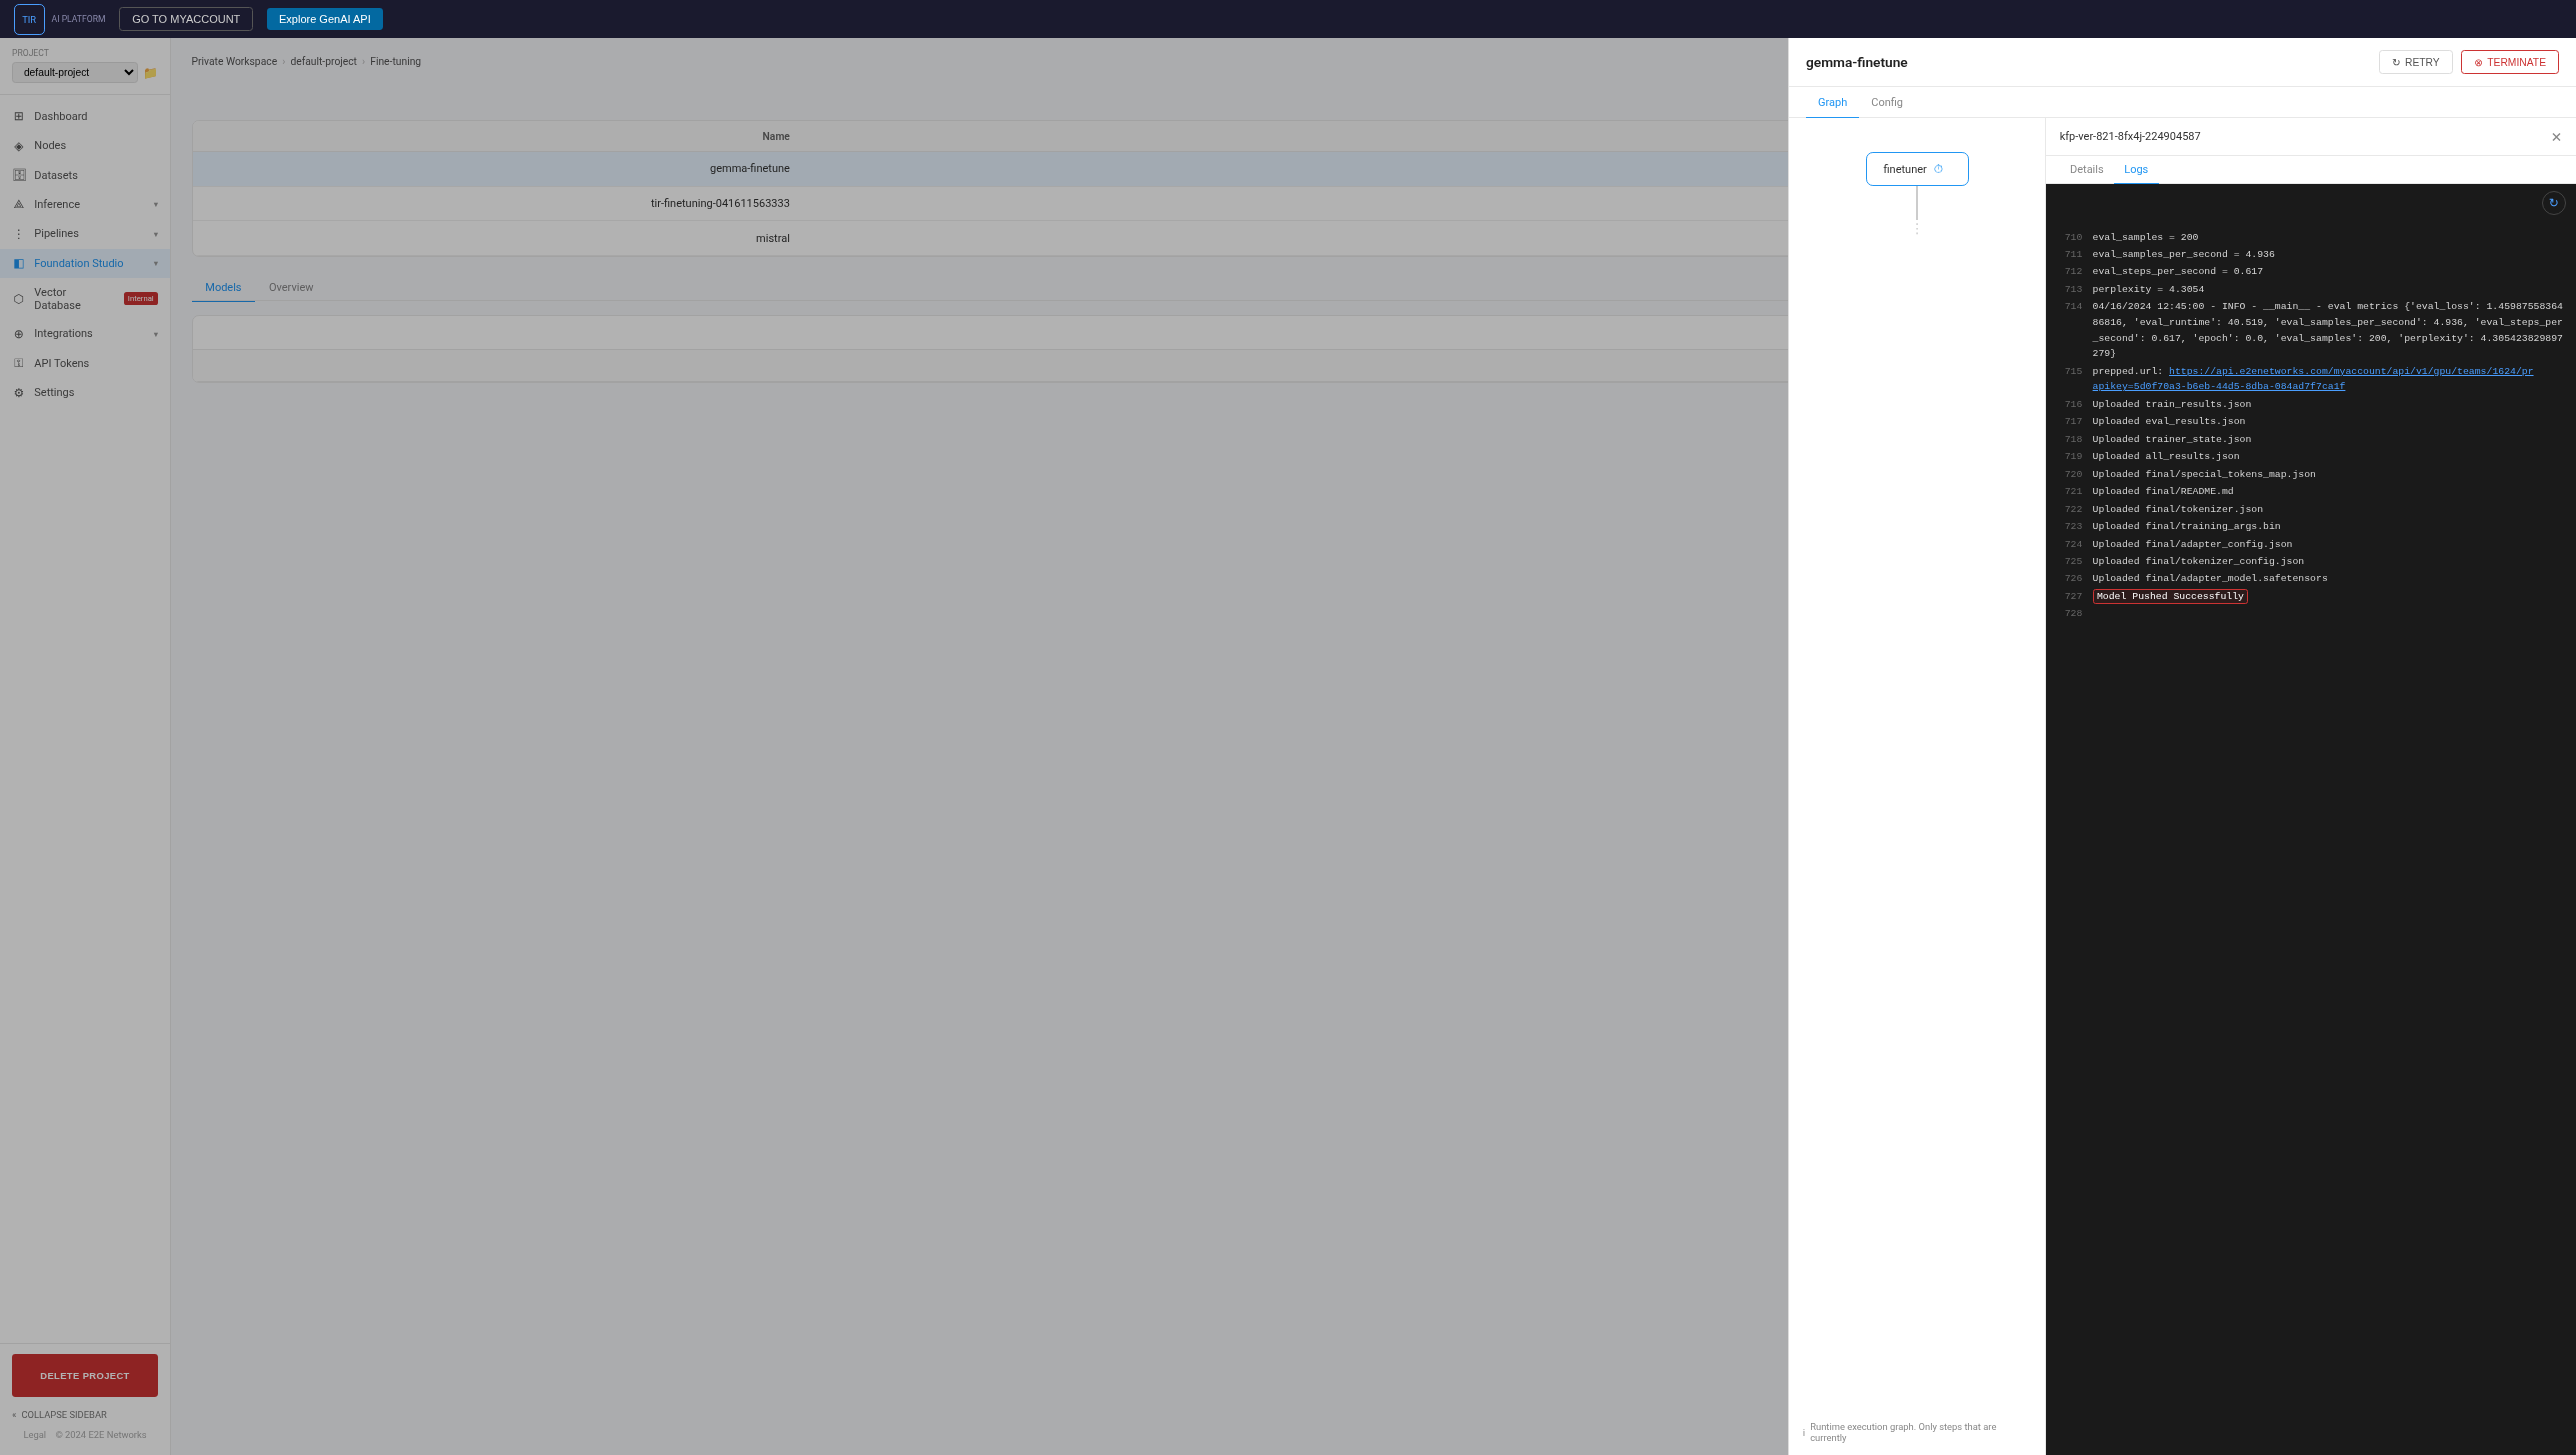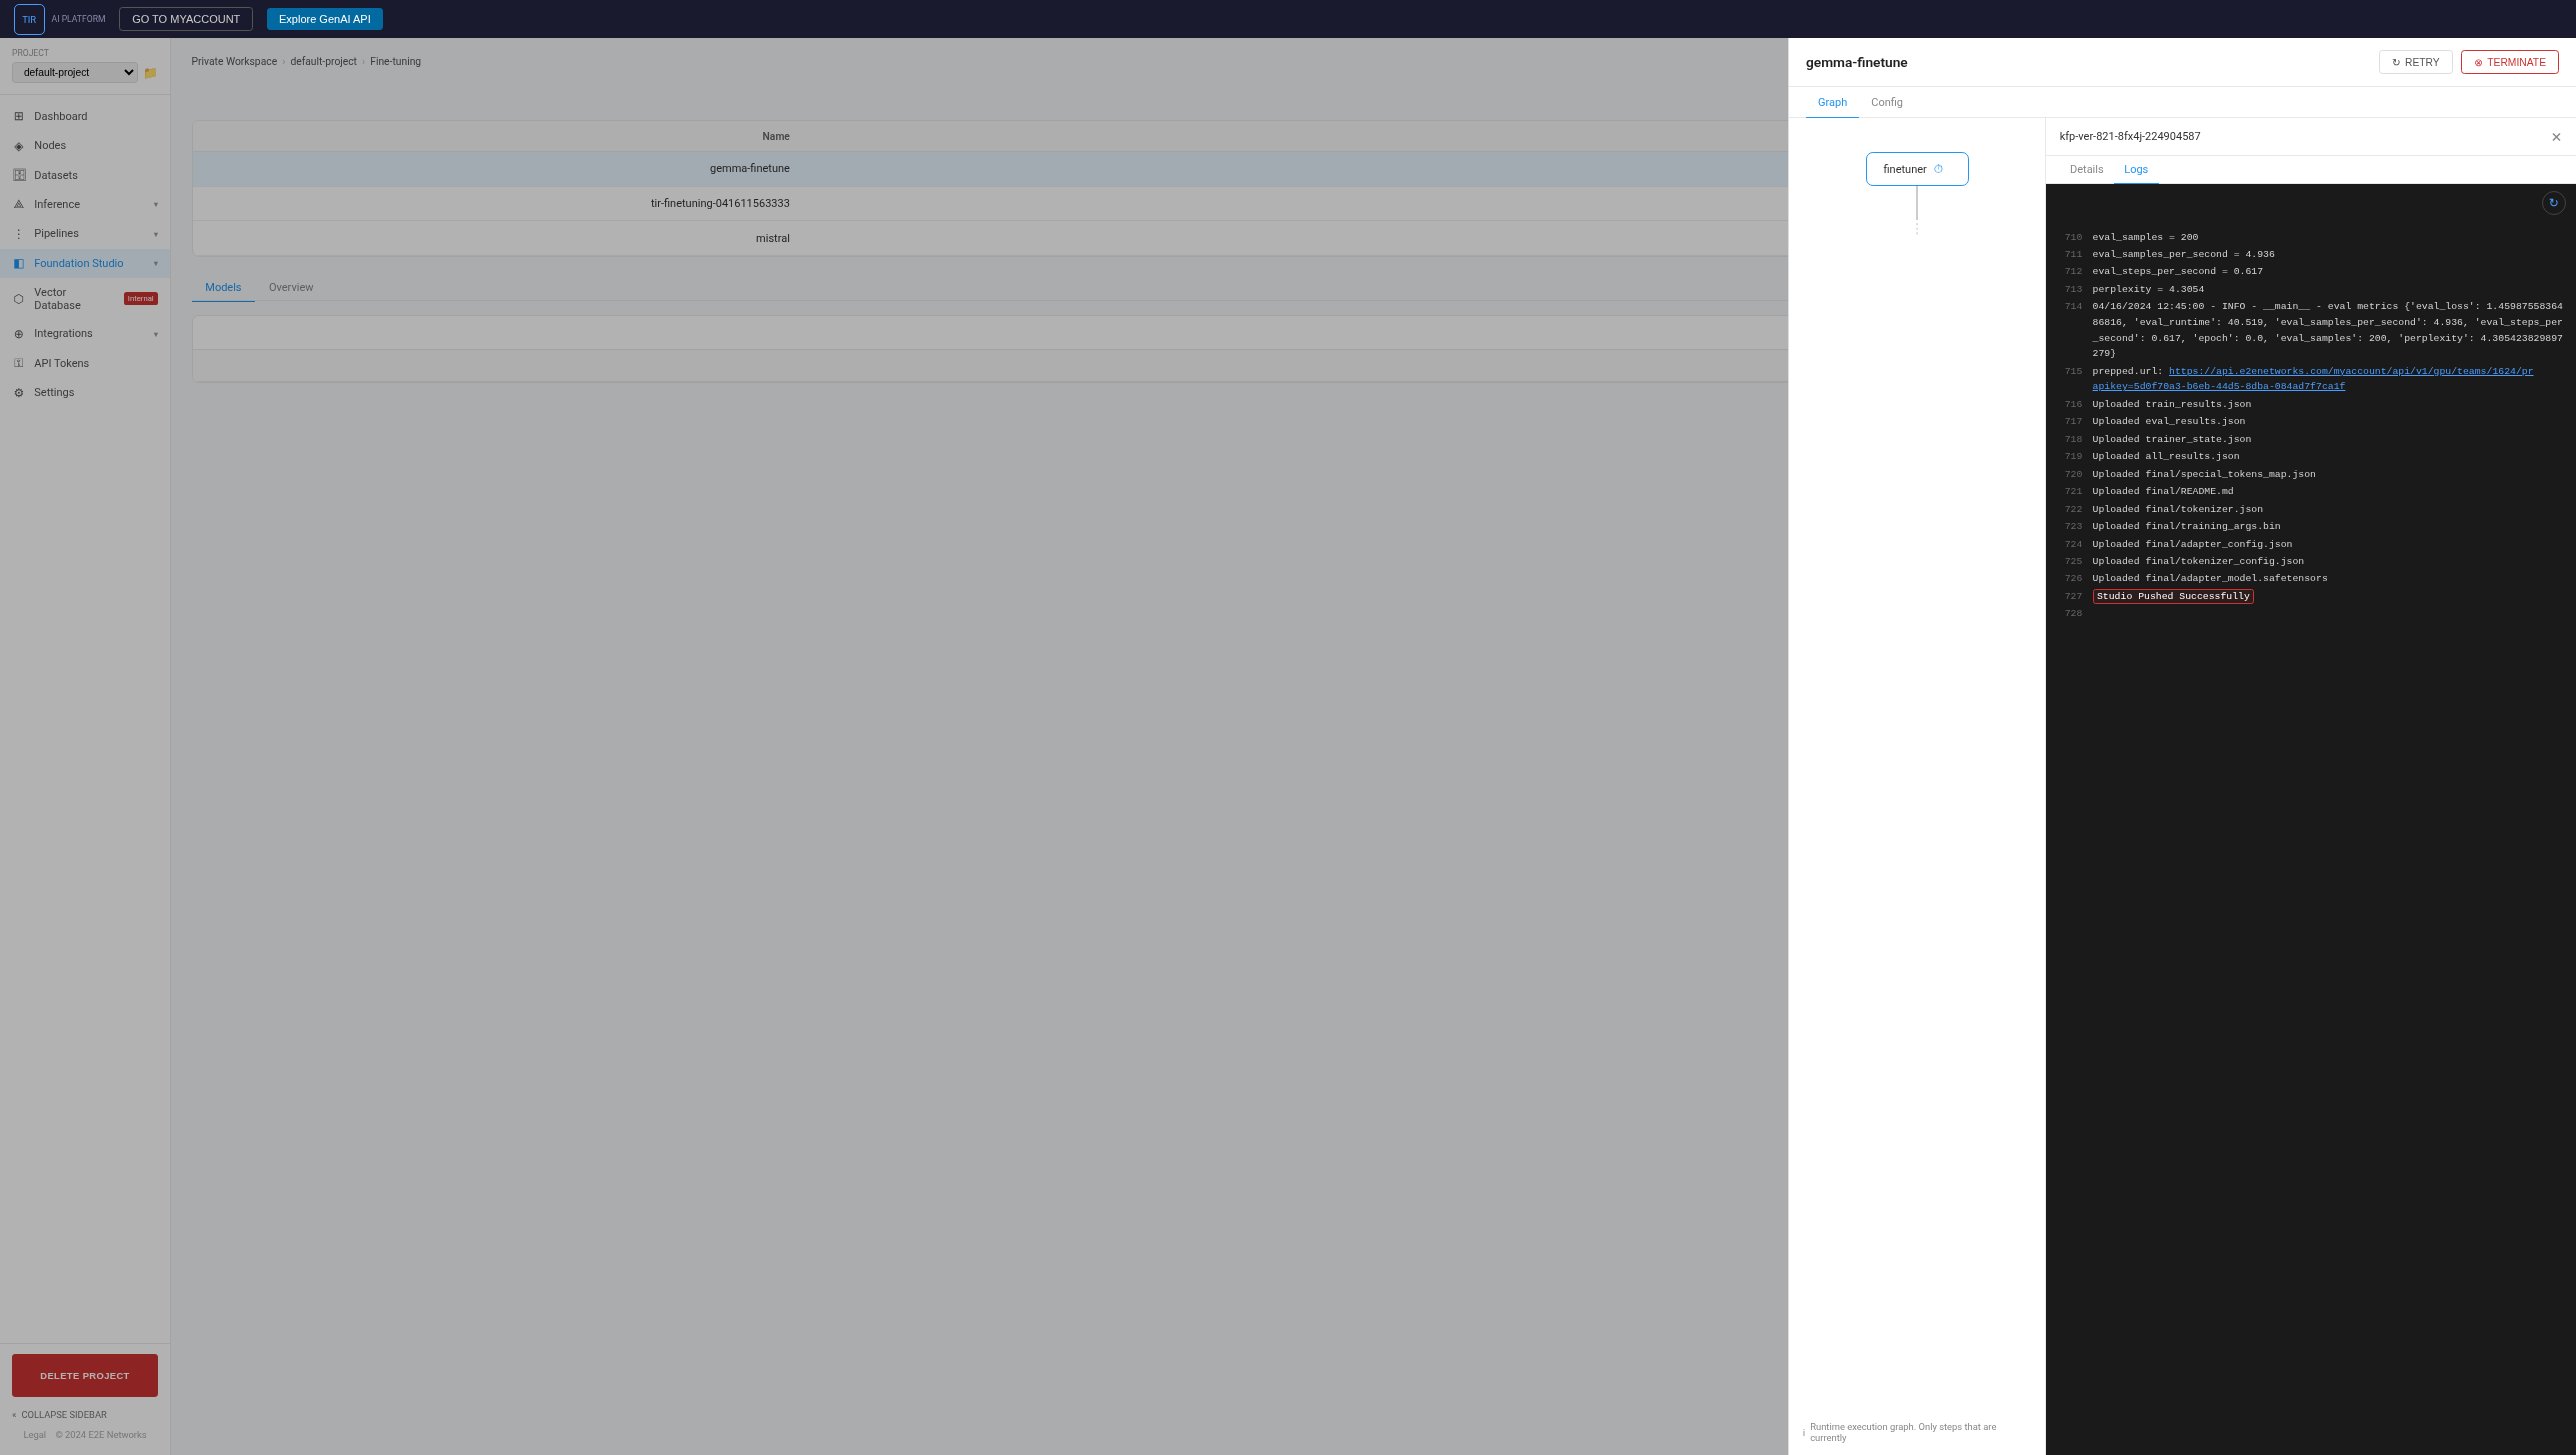--- a/index.html
+++ b/index.html
@@ -684,21 +684,21 @@
             <div class="log-line">
               <span class="line-num">725</span>
               <span class="line-text">Uploaded final/tokenizer_config.json</span>
             </div>
             <div class="log-line">
               <span class="line-num">726</span>
               <span class="line-text">Uploaded final/adapter_model.safetensors</span>
             </div>
             <div class="log-line line-highlight">
               <span class="line-num">727</span>
-              <span class="line-text"><span class="success-highlight">Studio Pushed Successfully</span></span>
+              <span class="line-text"><span class="success-highlight">Model Pushed Successfully</span></span>
             </div>
             <div class="log-line">
               <span class="line-num">728</span>
               <span class="line-text"></span>
             </div>
           </div>
       </div>
     </div>
   </div>
 </div>

